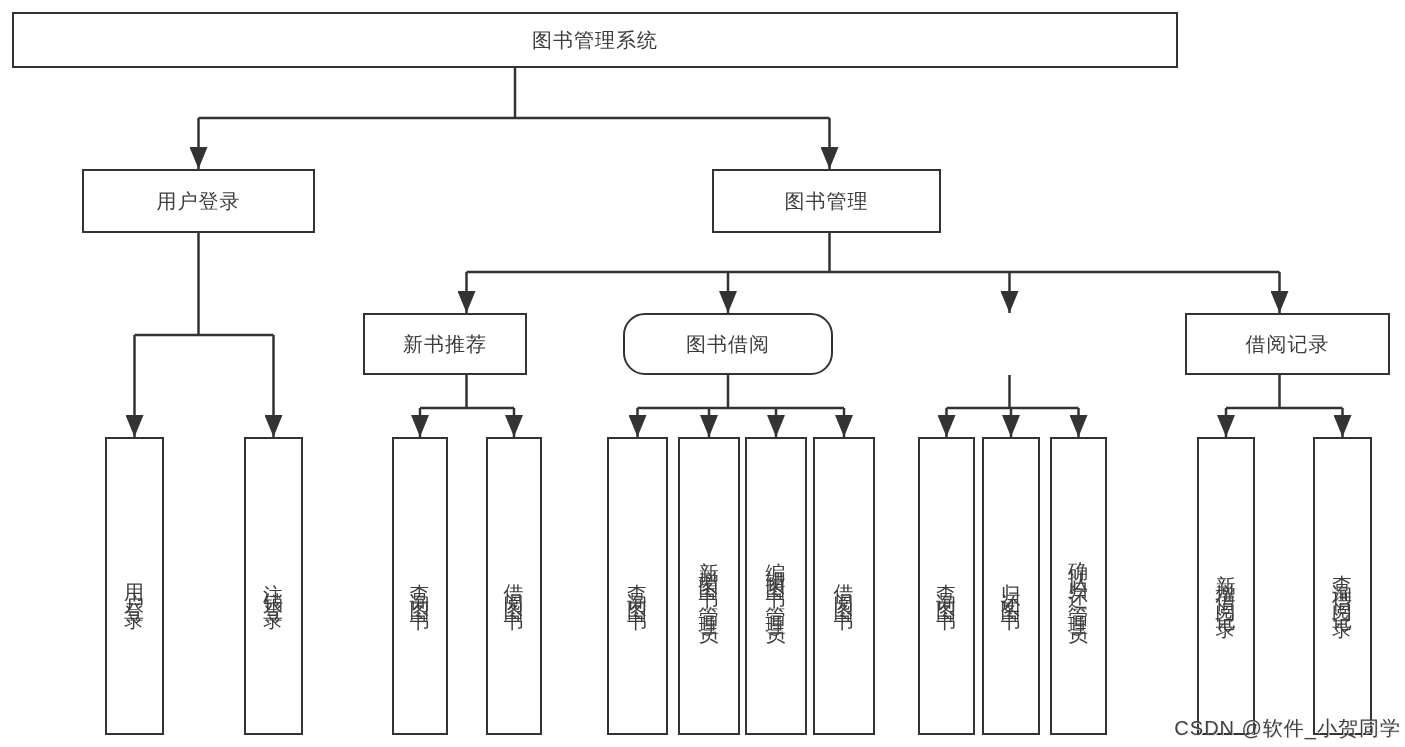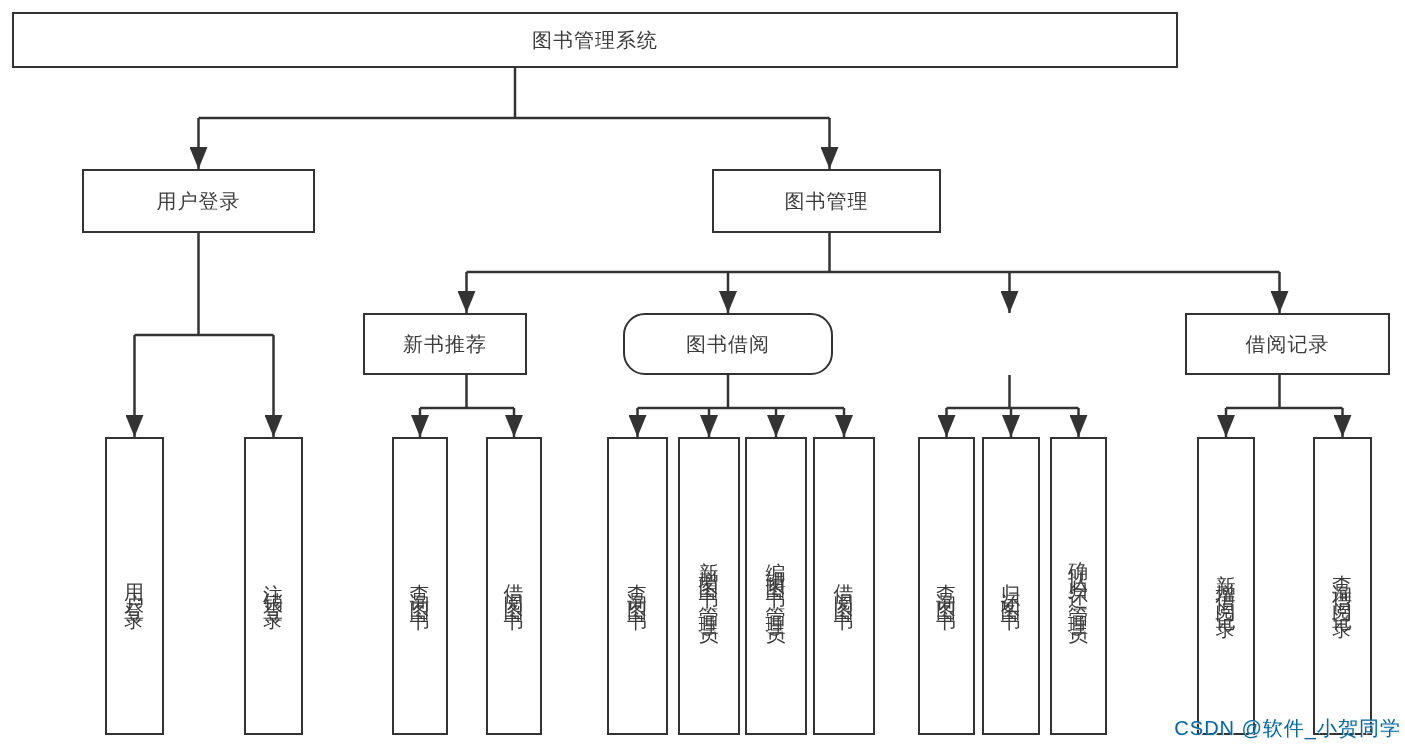--- a/index.html
+++ b/index.html
@@ -30,21 +30,21 @@
     text-orientation:mixed;
     letter-spacing:9px;
     white-space:normal;
     line-height:1;
   }
   .watermark{
     position:absolute;
     right:4px;
     top:715px;
     font-size:20px;
-    color:#0369a1;
+    color:#404040;
     letter-spacing:1px;
     text-shadow:1px 1px 0 #e9eaeb;
   }
 </style>
 </head>
 <body>
 
 <div id="canvas">
 
   <svg id="connectors" viewBox="0 0 1405 747" xmlns="http://www.w3.org/2000/svg">

